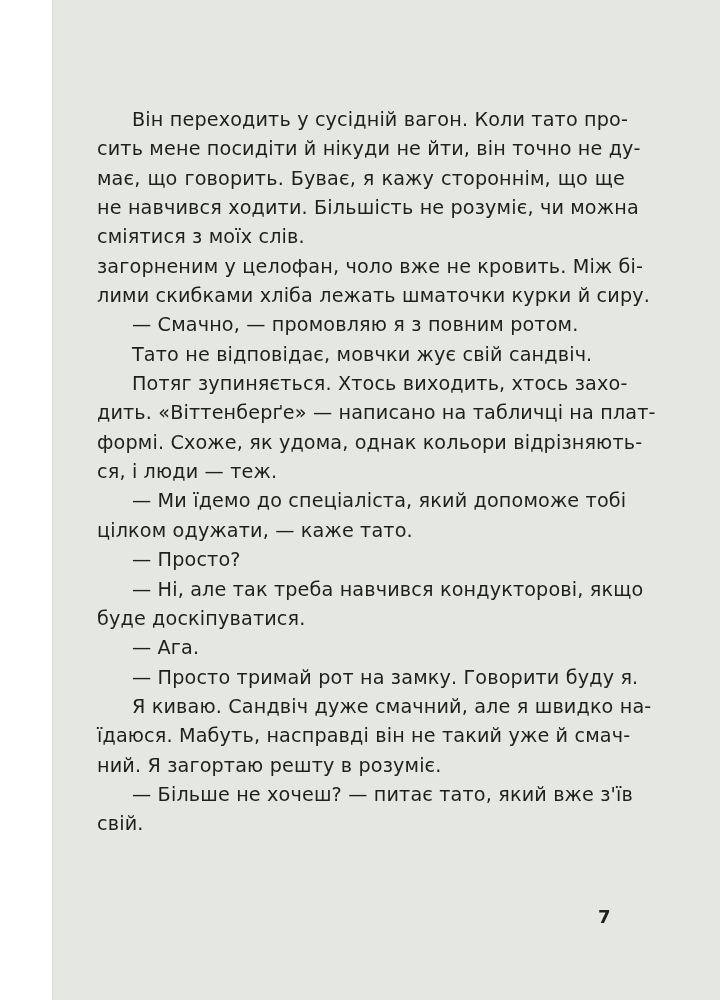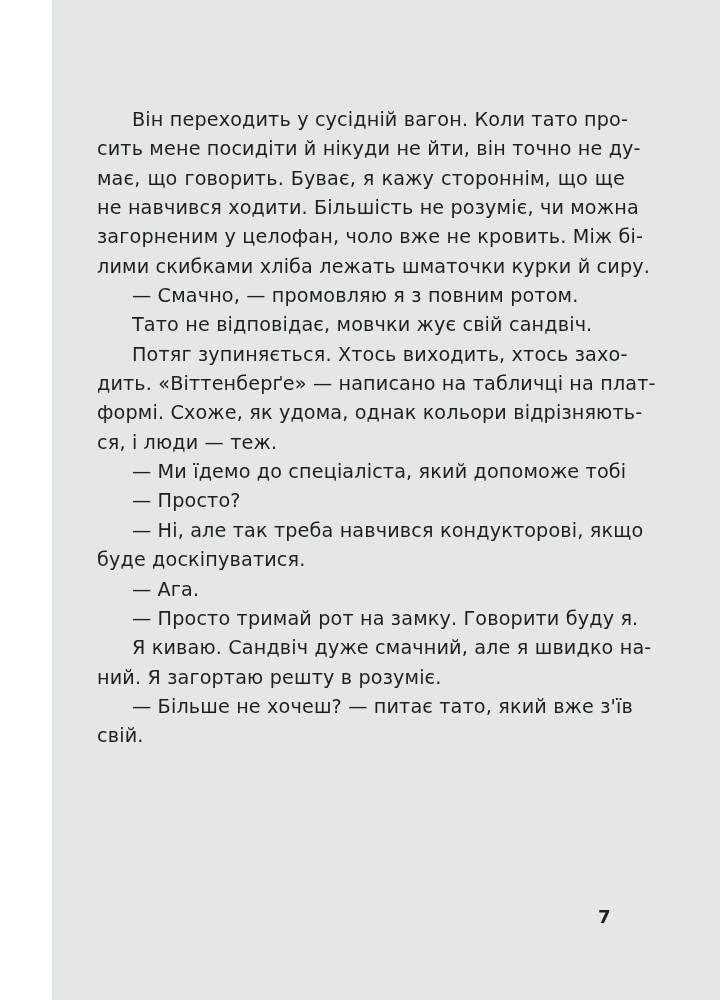--- a/index.html
+++ b/index.html
@@ -56,33 +56,36 @@
   </style>
 </head>
 <body>
 
 <div class="page">
   <div class="text-block" id="text-block">
       <span class="line indent justify">Він переходить у сусідній вагон. Коли тато про-</span>
       <span class="line justify">сить мене посидіти й нікуди не йти, він точно не ду-</span>
       <span class="line justify">має, що говорить. Буває, я кажу стороннім, що ще</span>
       <span class="line justify">не навчився ходити. Більшість не розуміє, чи можна</span>
+      <span class="line">сміятися з моїх слів.</span>
       <span class="line justify">загорненим у целофан, чоло вже не кровить. Між бі-</span>
       <span class="line justify">лими скибками хліба лежать шматочки курки й сиру.</span>
       <span class="line indent">— Смачно, — промовляю я з повним ротом.</span>
       <span class="line indent">Тато не відповідає, мовчки жує свій сандвіч.</span>
       <span class="line indent justify">Потяг зупиняється. Хтось виходить, хтось захо-</span>
       <span class="line justify">дить. «Віттенберґе» — написано на табличці на плат-</span>
       <span class="line justify">формі. Схоже, як удома, однак кольори відрізняють-</span>
       <span class="line">ся, і люди — теж.</span>
       <span class="line indent justify">— Ми їдемо до спеціаліста, який допоможе тобі</span>
+      <span class="line">цілком одужати, — каже тато.</span>
       <span class="line indent">— Просто?</span>
       <span class="line indent justify">— Ні, але так треба навчився кондукторові, якщо</span>
       <span class="line">буде доскіпуватися.</span>
       <span class="line indent">— Ага.</span>
       <span class="line indent justify">— Просто тримай рот на замку. Говорити буду я.</span>
       <span class="line indent justify">Я киваю. Сандвіч дуже смачний, але я швидко на-</span>
+      <span class="line justify">їдаюся. Мабуть, насправді він не такий уже й смач-</span>
       <span class="line">ний. Я загортаю решту в розуміє.</span>
       <span class="line indent justify">— Більше не хочеш? — питає тато, який вже з'їв</span>
       <span class="line">свій.</span>
     </div>
   <div class="page-number">7</div>
 </div>
 
 </body></html>

